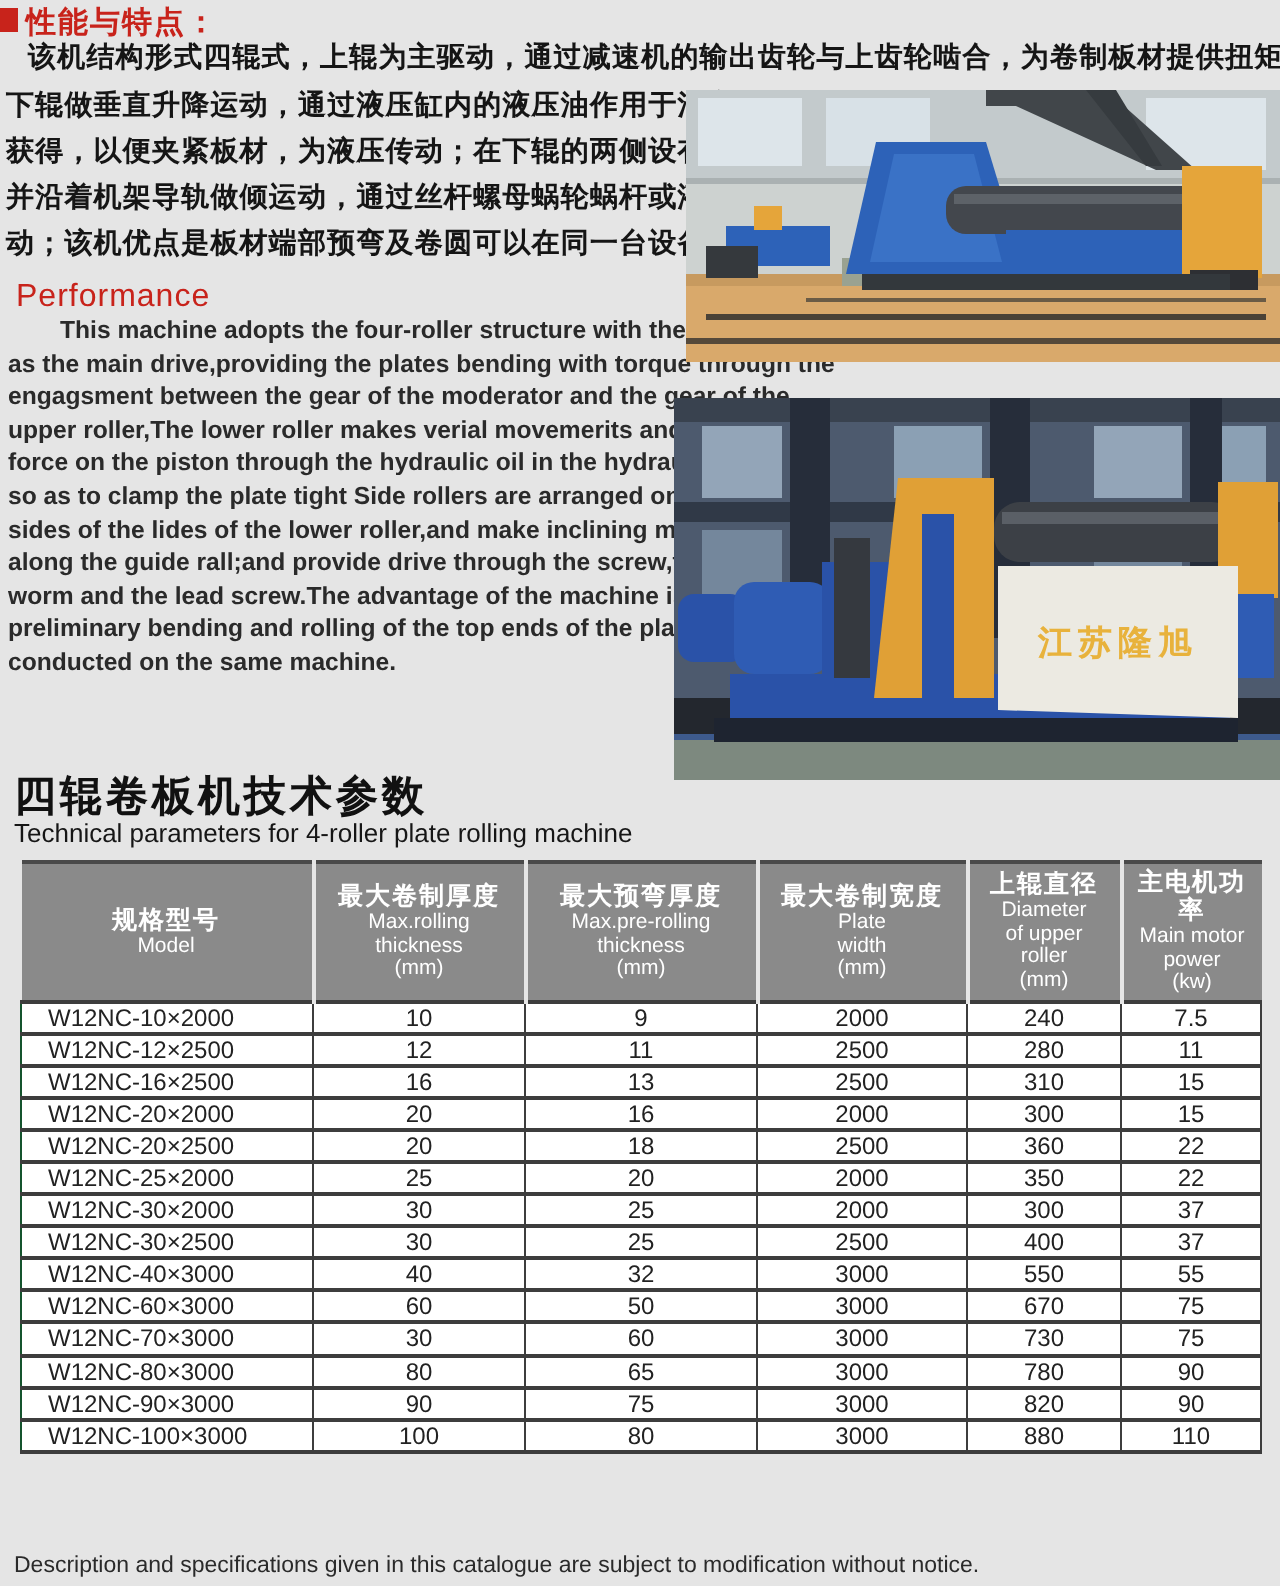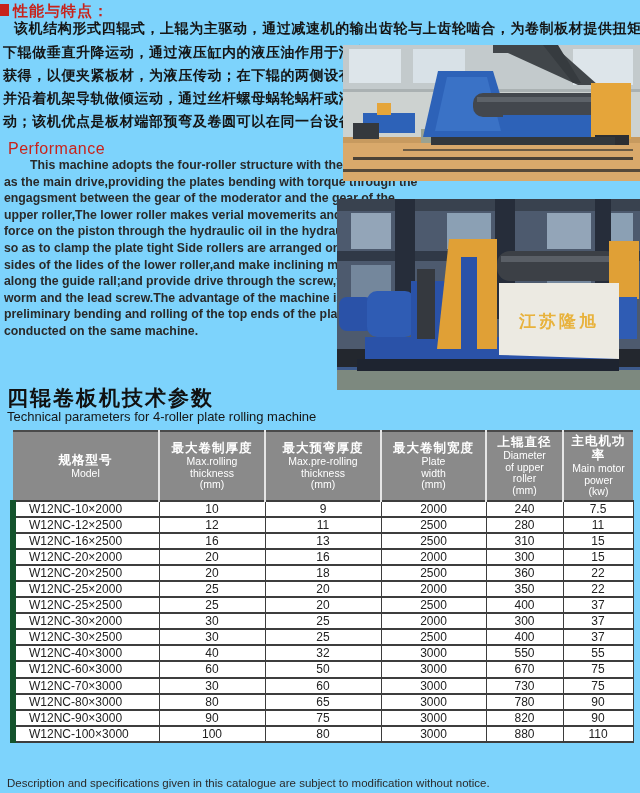--- a/index.html
+++ b/index.html
@@ -1,16 +1,16 @@
 <!DOCTYPE html>
 <html><head>
 <meta charset="utf-8">
 <style>
   html,body{margin:0;padding:0;background:#ffffff;}
-  .page{position:relative;width:640px;height:793px;background:#7dd3fc;overflow:hidden;
+  .page{position:relative;width:640px;height:793px;background:#e5e5e5;overflow:hidden;
         font-family:"Liberation Sans","DejaVu Sans",sans-serif;color:#1c1c1c;}
 
   
   .red-bullet{position:absolute;left:0px;top:4px;width:9px;height:12px;background:#c8231b;}
   .features-title{position:absolute;left:13px;top:2px;font-size:15px;font-weight:bold;color:#c8231b;letter-spacing:1px;}
   .zh-line-first{position:absolute;left:14px;top:20px;width:612px;font-size:14px;font-weight:bold;color:#151515;letter-spacing:0.6px;white-space:nowrap;}
   .zh-lines{position:absolute;left:3px;top:41px;width:340px;}
   .zh-lines .line{height:23px;line-height:23px;font-size:14px;font-weight:bold;color:#151515;letter-spacing:0.6px;white-space:nowrap;}
 
   .perf-title{position:absolute;left:8px;top:140px;font-size:16px;font-weight:normal;color:#c8231b;letter-spacing:0.5px;}
@@ -33,21 +33,21 @@
   table.params thead th{background:#8a8a8a;color:#ffffff;vertical-align:middle;text-align:center;
       height:56px;padding:2px 1px;border-left:2px solid #e6e6e6;font-weight:normal;}
   table.params thead th:first-child{border-left:none;}
   .h-zh{font-size:12.5px;font-weight:bold;letter-spacing:1px;line-height:14px;}
   .h-en{font-size:10.5px;line-height:11.5px;white-space:pre-line;margin-top:1px;}
   .h-unit{font-size:10.5px;line-height:11.5px;}
   table.params tbody td{height:14.1px;font-size:12px;color:#222;text-align:center;vertical-align:middle;
       border-bottom:2px solid #3d3d3d;border-left:1px solid #3d3d3d;border-right:1px solid #3d3d3d;
       padding:0;background:#fff;white-space:nowrap;}
   table.params tbody td.model{text-align:left;padding-left:13px;}
-  table.params tbody td:first-child{border-left:6px solid #14532d;}
+  table.params tbody td:first-child{border-left:1px solid #14532d;}
   table.params{border-bottom:1px solid #3d3d3d;}
   table.params tbody tr:first-child td{border-top:2px solid #3d3d3d;}
 
   
   .footer-zh{position:absolute;left:7px;top:764px;font-size:11.8px;font-weight:bold;color:#1d1d1d;white-space:nowrap;margin-top:32px;}
   .footer-en{position:absolute;left:7px;top:777px;font-size:11.5px;color:#2a2a2a;white-space:nowrap;}
 </style>
 </head>
 <body>
 
@@ -239,28 +239,20 @@
           </tr>
           <tr>
             <td class="model">W12NC-25×2000</td>
             <td class="">25</td>
             <td class="">20</td>
             <td class="">2000</td>
             <td class="">350</td>
             <td class="">22</td>
           </tr>
           <tr>
-            <td class="model">W12NC-25×2500</td>
-            <td class="">25</td>
-            <td class="">20</td>
-            <td class="">2500</td>
-            <td class="">400</td>
-            <td class="">37</td>
-          </tr>
-          <tr>
             <td class="model">W12NC-30×2000</td>
             <td class="">30</td>
             <td class="">25</td>
             <td class="">2000</td>
             <td class="">300</td>
             <td class="">37</td>
           </tr>
           <tr>
             <td class="model">W12NC-30×2500</td>
             <td class="">30</td>

